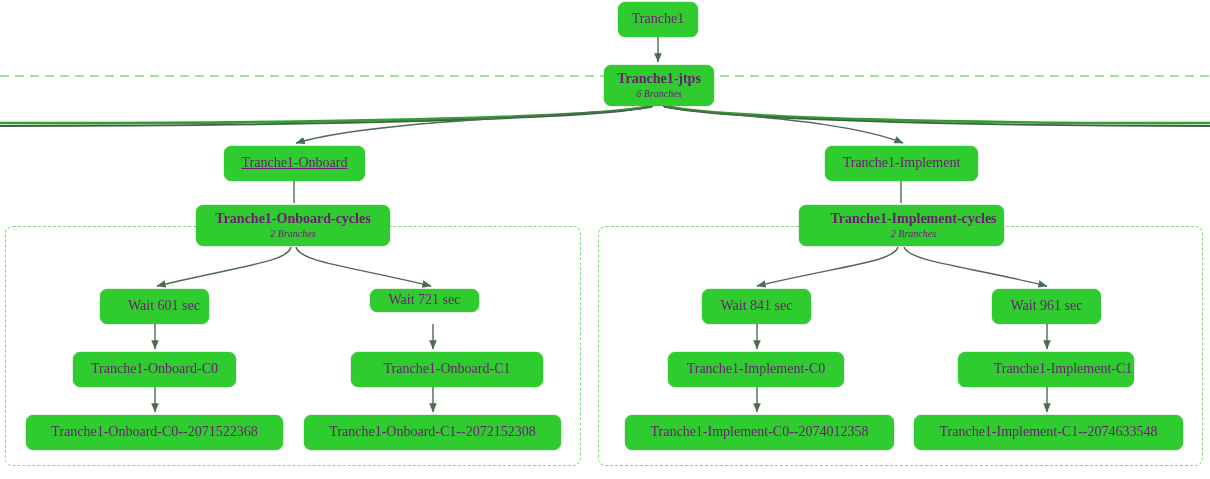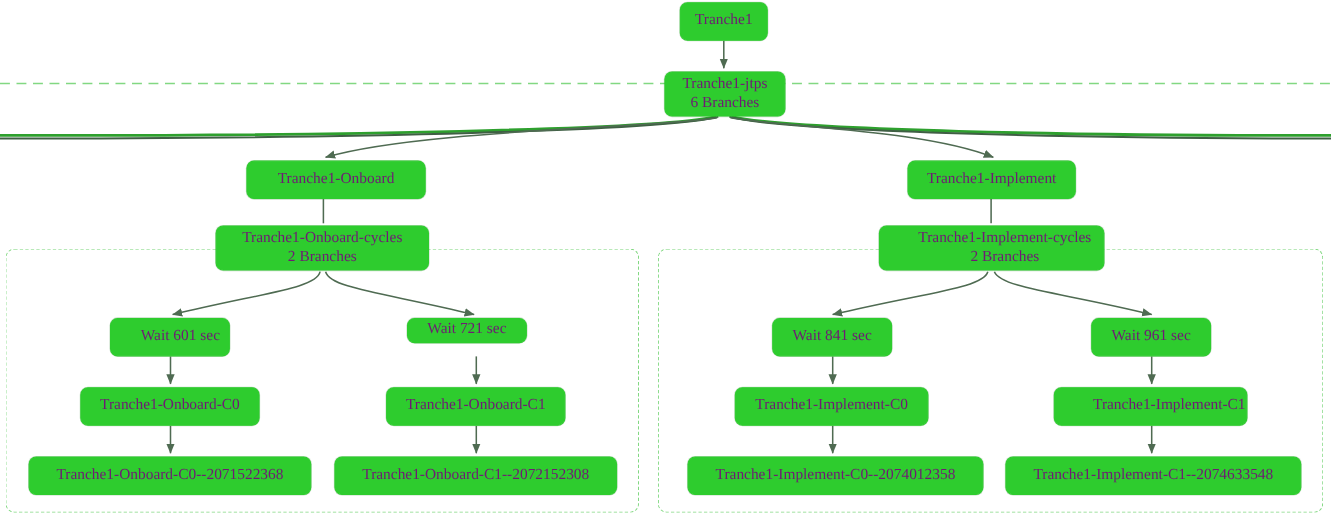--- a/index.html
+++ b/index.html
@@ -45,22 +45,22 @@
     flex-direction: column;
     align-items: center;
     justify-content: center;
     text-align: center;
     font-size: 14px;
     line-height: 1.18;
     white-space: nowrap;
     box-shadow: 0 0 0 0.5px rgba(20,120,20,0.25);
   }
   .node .line1 { display: block; }
-  .node .line2 { display: block; font-size: 14px; }
-  .node.bold .line1 { font-weight: normal; }
+  .node .line2 { display: block; font-size: 10px; font-style: italic; }
+  .node.bold .line1 { font-weight: bold; }
 </style>
 </head>
 <body>
 
 <div id="graph-canvas">
 
   <svg id="edge-layer" viewBox="0 0 1210 479" width="1210" height="479">
     <defs>
       <marker id="arrow" markerWidth="9" markerHeight="9" refX="6.2" refY="3" orient="auto" markerUnits="strokeWidth">
         <path d="M0,0.3 L6.6,3 L0,5.7 z" fill="#4f6b52"></path>
@@ -107,21 +107,21 @@
 
   <div class="node" style="left:618px; top:2px; width:80px; height:35px;">
     <span class="line1">Tranche1</span>
   </div>
 
   <div class="node bold" style="left:604px; top:65px; width:110px; height:41px;">
     <span class="line1">Tranche1-jtps</span>
     <span class="line2">6 Branches</span>
   </div>
 
-  <div class="node" style="left:224px; top:146px; width:163px; height:35px;">
+  <div class="node" style="left:224px; top:146px; width:141px; height:35px;text-decoration:underline;">
     <span class="line1">Tranche1-Onboard</span>
   </div>
 
   <div class="node bold" style="left:196px; top:205px; width:194px; height:41px;">
     <span class="line1">Tranche1-Onboard-cycles</span>
     <span class="line2">2 Branches</span>
   </div>
 
   <div class="node" style="left:825px; top:146px; width:153px; height:35px;">
     <span class="line1">Tranche1-Implement</span>
@@ -145,21 +145,21 @@
   </div>
 
   <div class="node" style="left:992px; top:289px; width:109px; height:35px;">
     <span class="line1">Wait 961 sec</span>
   </div>
 
   <div class="node" style="left:73px; top:352px; width:163px; height:35px;">
     <span class="line1">Tranche1-Onboard-C0</span>
   </div>
 
-  <div class="node" style="left:351px; top:352px; width:163px; height:35px;">
+  <div class="node" style="left:351px; top:352px; width:192px; height:35px;">
     <span class="line1">Tranche1-Onboard-C1</span>
   </div>
 
   <div class="node" style="left:668px; top:352px; width:176px; height:35px;">
     <span class="line1">Tranche1-Implement-C0</span>
   </div>
 
   <div class="node" style="left:958px; top:352px; width:176px; height:35px;padding-left:34px;">
     <span class="line1">Tranche1-Implement-C1</span>
   </div>

